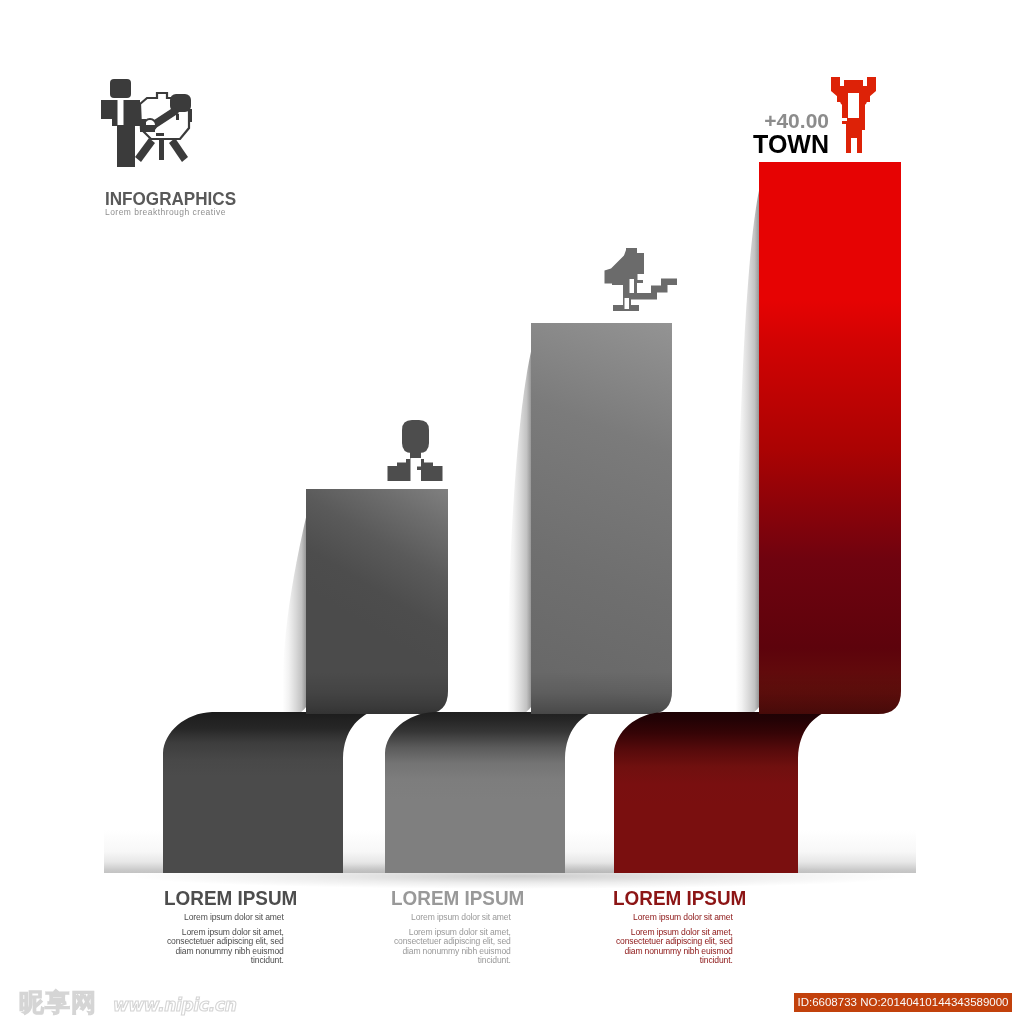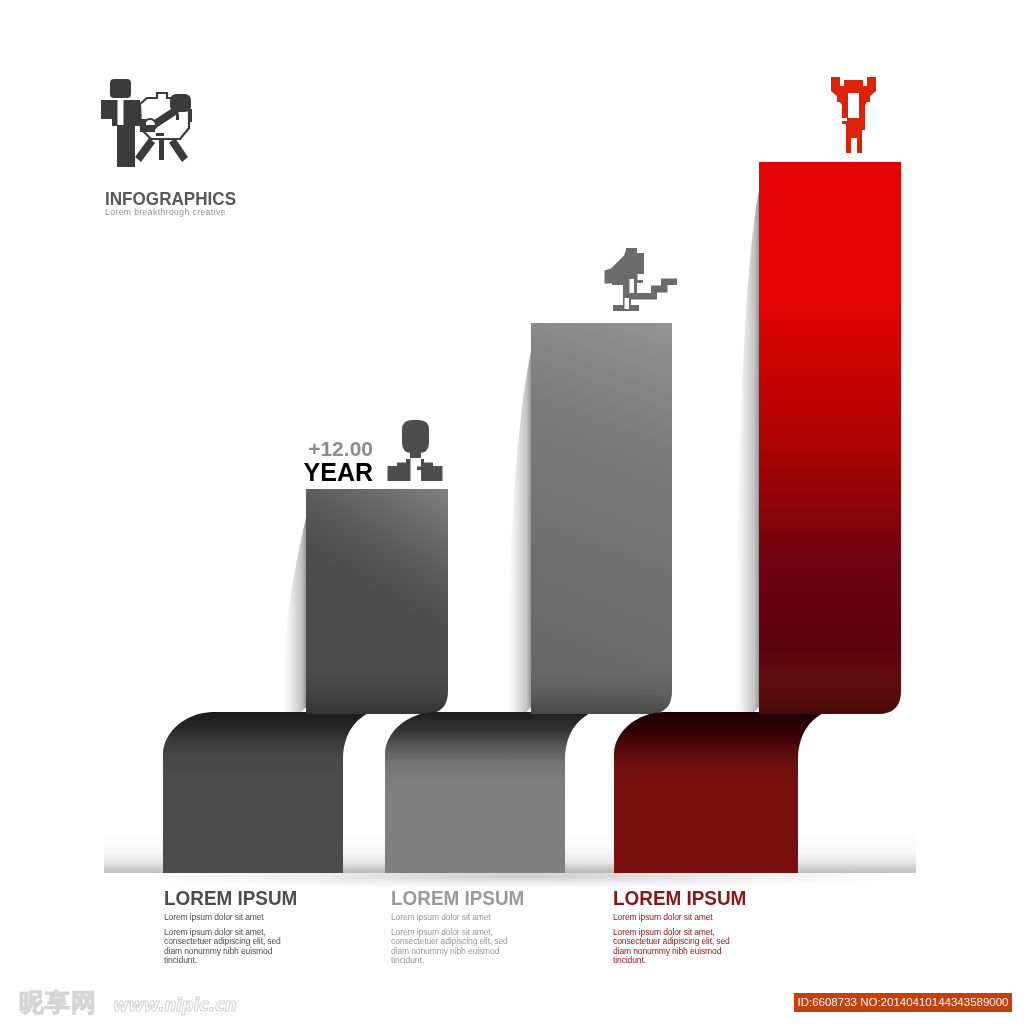--- a/index.html
+++ b/index.html
@@ -18,21 +18,21 @@
             transform:scaleX(1.0);transform-origin:left top;}
 
   
   .vlabel{position:absolute;text-align:right;}
   .vlabel .val{font-size:21px;font-weight:bold;color:#8c8c8c;line-height:22px;
                letter-spacing:0px;white-space:nowrap;}
   .vlabel .nm{font-size:25px;font-weight:bold;color:#000000;line-height:24px;
               letter-spacing:0px;white-space:nowrap;}
 
   
-  .tblock{position:absolute;width:133px;}
+  .tblock{position:absolute;width:133px;text-align:right;}
   .tblock .h{font-size:21px;font-weight:bold;letter-spacing:0px;line-height:18px;
              white-space:nowrap;transform:scaleX(0.90);transform-origin:left top;}
   .tblock .s{font-size:9.5px;line-height:10px;margin-top:5px;letter-spacing:-0.15px;
              white-space:nowrap;transform:scaleX(0.90);transform-origin:left top;}
   .tblock .b{font-size:9.5px;line-height:9.3px;margin-top:5px;letter-spacing:-0.15px;
              transform:scaleX(0.90);transform-origin:left top;}
 
   
   #wm{position:absolute;left:19px;top:991px;display:flex;align-items:baseline;}
   #wm-cn{font-size:25px;font-weight:bold;color:transparent;
@@ -163,24 +163,20 @@
     </g>
 
     <g>
       <path d="M 760 186 L 760 706 C 750 718 740 720 736 718 C 734 664 738 281 760 186 Z" fill="url(#sheen)"></path>
       <path d="M 614 873 L 614 753 C 615 732 636 713 663 712 L 825 712 C 814 718 799 729 798 758 L 798 873 Z" fill="url(#baseg2)"></path>
       <path d="M 759 162 L 901 162 L 901 691 Q 901 714 878 714 L 759 714 Z" fill="url(#barg2)"></path>
       <path d="M 759 672 L 901 672 L 901 691 Q 901 714 878 714 L 759 714 Z" fill="url(#crease)"></path>
     </g>
   </svg>
 
-  <div class="vlabel" style="left:223px;top:438px;width:150px;">
-    <div class="val">+12.00</div>
-    <div class="nm">YEAR</div>
-  </div>
   <svg class="abs" style="left:386px;top:419px;" width="58" height="63" viewBox="0 0 58 63">
     <g fill="#4d4d4d">
 
       <path d="M16 11 Q16 1 26 1 L33 1 Q43 1 43 11 L43 24 Q43 34 33 34
                L26 34 Q16 34 16 24 Z"></path>
 
       <rect x="24" y="31" width="11" height="10"></rect>
 
       <path d="M1.5 47 L11 47 L11 43.5 L20 43.5 L20 40 L38 40 L38 43.5
                L47 43.5 L47 47 L56.5 47 L56.5 62 L1.5 62 Z"></path>
@@ -201,20 +197,24 @@
 
       <path d="M20 33 L28 33 L28 57 L36 57 L36 63 L10 63 L10 57 L20 57 Z"></path>
 
       <path d="M26 33 L34 33 L34 45 L48 45 L48 37.5 L58 37.5 L58 30.5 L74 30.5
                L74 37 L64.5 37 L64.5 44.5 L54 44.5 L54 51.5 L26 51.5 Z"></path>
     </g>
     <rect x="26.5" y="31" width="4.5" height="14" fill="#ffffff"></rect>
     <rect x="21.5" y="50" width="4.5" height="11" fill="#ffffff"></rect>
   </svg>
 
+  <div class="vlabel" style="left:679px;top:110px;width:150px;">
+    <div class="val">+40.00</div>
+    <div class="nm">TOWN</div>
+  </div>
   <svg class="abs" style="left:826px;top:74px;" width="56" height="81" viewBox="0 0 56 81">
     <g fill="#dd2207">
 
       <rect x="18" y="6" width="19" height="10"></rect>
 
       <path d="M5 3 L14 3 L14 13 L21 19 L21 34 L15 30 L12 23 L5 17 Z"></path>
 
       <path d="M41 3 L50 3 L50 17 L43 23 L40 30 L34 34 L34 19 L41 13 Z"></path>
 
       <path d="M11 12 L44 12 L44 28 L11 28 Z"></path>

